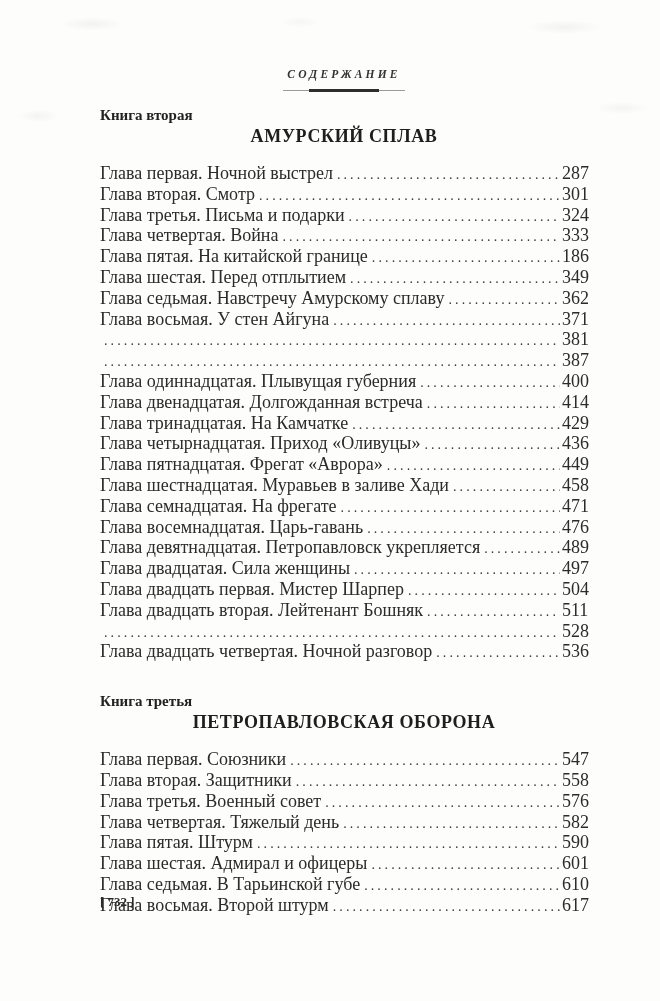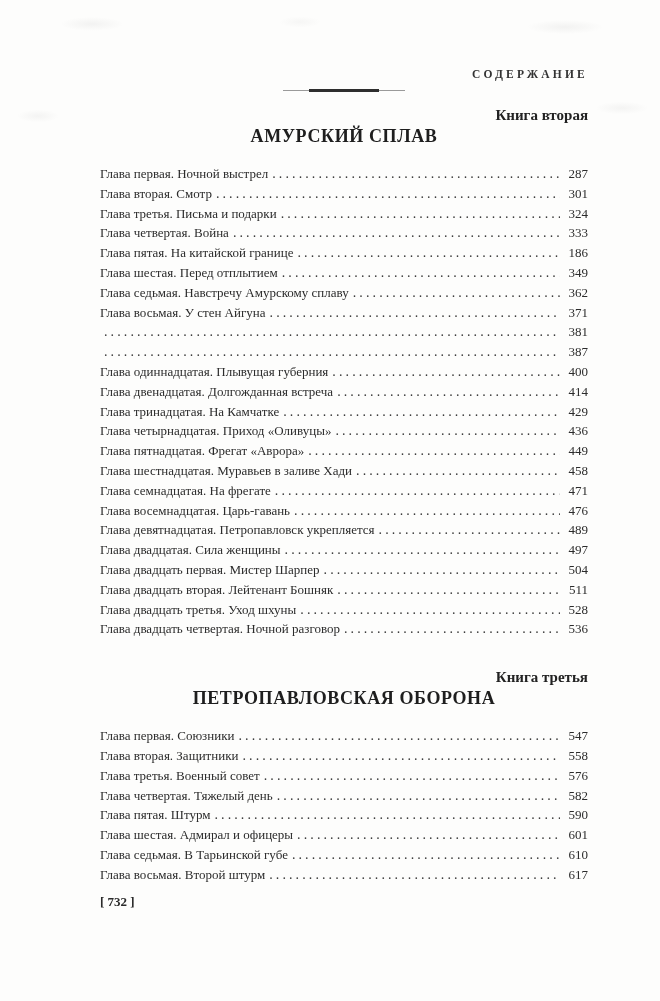--- a/index.html
+++ b/index.html
@@ -23,54 +23,55 @@
       radial-gradient(38px 9px  at 622px 108px,rgba(70,70,70,.05), transparent 70%),
       radial-gradient(30px 8px  at 300px 22px, rgba(70,70,70,.04), transparent 70%);
   }
   .content {
     position: absolute;
     left: 100px;
     top: 69px;
     width: 488px;
   }
   .toc-header {
-    text-align: right;
+    text-align: center;
     font-weight: bold;
     font-size: 11.5px;
     line-height: 11px;
     letter-spacing: 3.2px;
     color: #333;
+    font-style: italic;
   }
   .divider { position: relative; width: 122px; height: 3px; margin: 9px auto 0; }
   .divider .thin  { position: absolute; left: 0; right: 0; top: 1px; height: 1px; background: #9a9a9a; }
   .divider .thick { position: absolute; left: 26px; right: 26px; top: 0; height: 3px; background: #2e2e2e; }
 
   .book-section + .book-section { margin-top: 30px; }
   .book-name {
     margin: 15px 0 0;
-    text-align: right;
+    text-align: left;
     font-size: 15px;
     line-height: 16px;
     font-weight: bold;
     color: #222;
   }
   .book-title {
     margin: 3px 0 0;
     text-align: center;
     font-size: 18px;
     line-height: 20px;
     font-weight: bold;
     letter-spacing: 0.6px;
     color: #1e1e1e;
   }
   .chapter-list { margin-top: 18px; }
   .toc-row {
     display: flex;
     align-items: baseline;
-    font-size: 13px;
+    font-size: 18px;
     line-height: 19.8px;
   }
   .chapter-label { white-space: nowrap; }
   .leader {
     flex: 1 1 auto;
     overflow: hidden;
     white-space: nowrap;
     margin: 0 2px 0 4px;
   }
   .leader::after {
@@ -235,21 +236,20 @@
     <span class="chapter-page">504</span>
   </div>
 
   <div class="toc-row">
     <span class="chapter-label">Глава двадцать вторая. Лейтенант Бошняк</span>
     <span class="leader"></span>
     <span class="chapter-page">511</span>
   </div>
 
   <div class="toc-row">
-    <span class="chapter-label">Глава двадцать третья. Уход шхуны</span>
     <span class="leader"></span>
     <span class="chapter-page">528</span>
   </div>
 
   <div class="toc-row">
     <span class="chapter-label">Глава двадцать четвертая. Ночной разговор</span>
     <span class="leader"></span>
     <span class="chapter-page">536</span>
   </div>
 </div>

